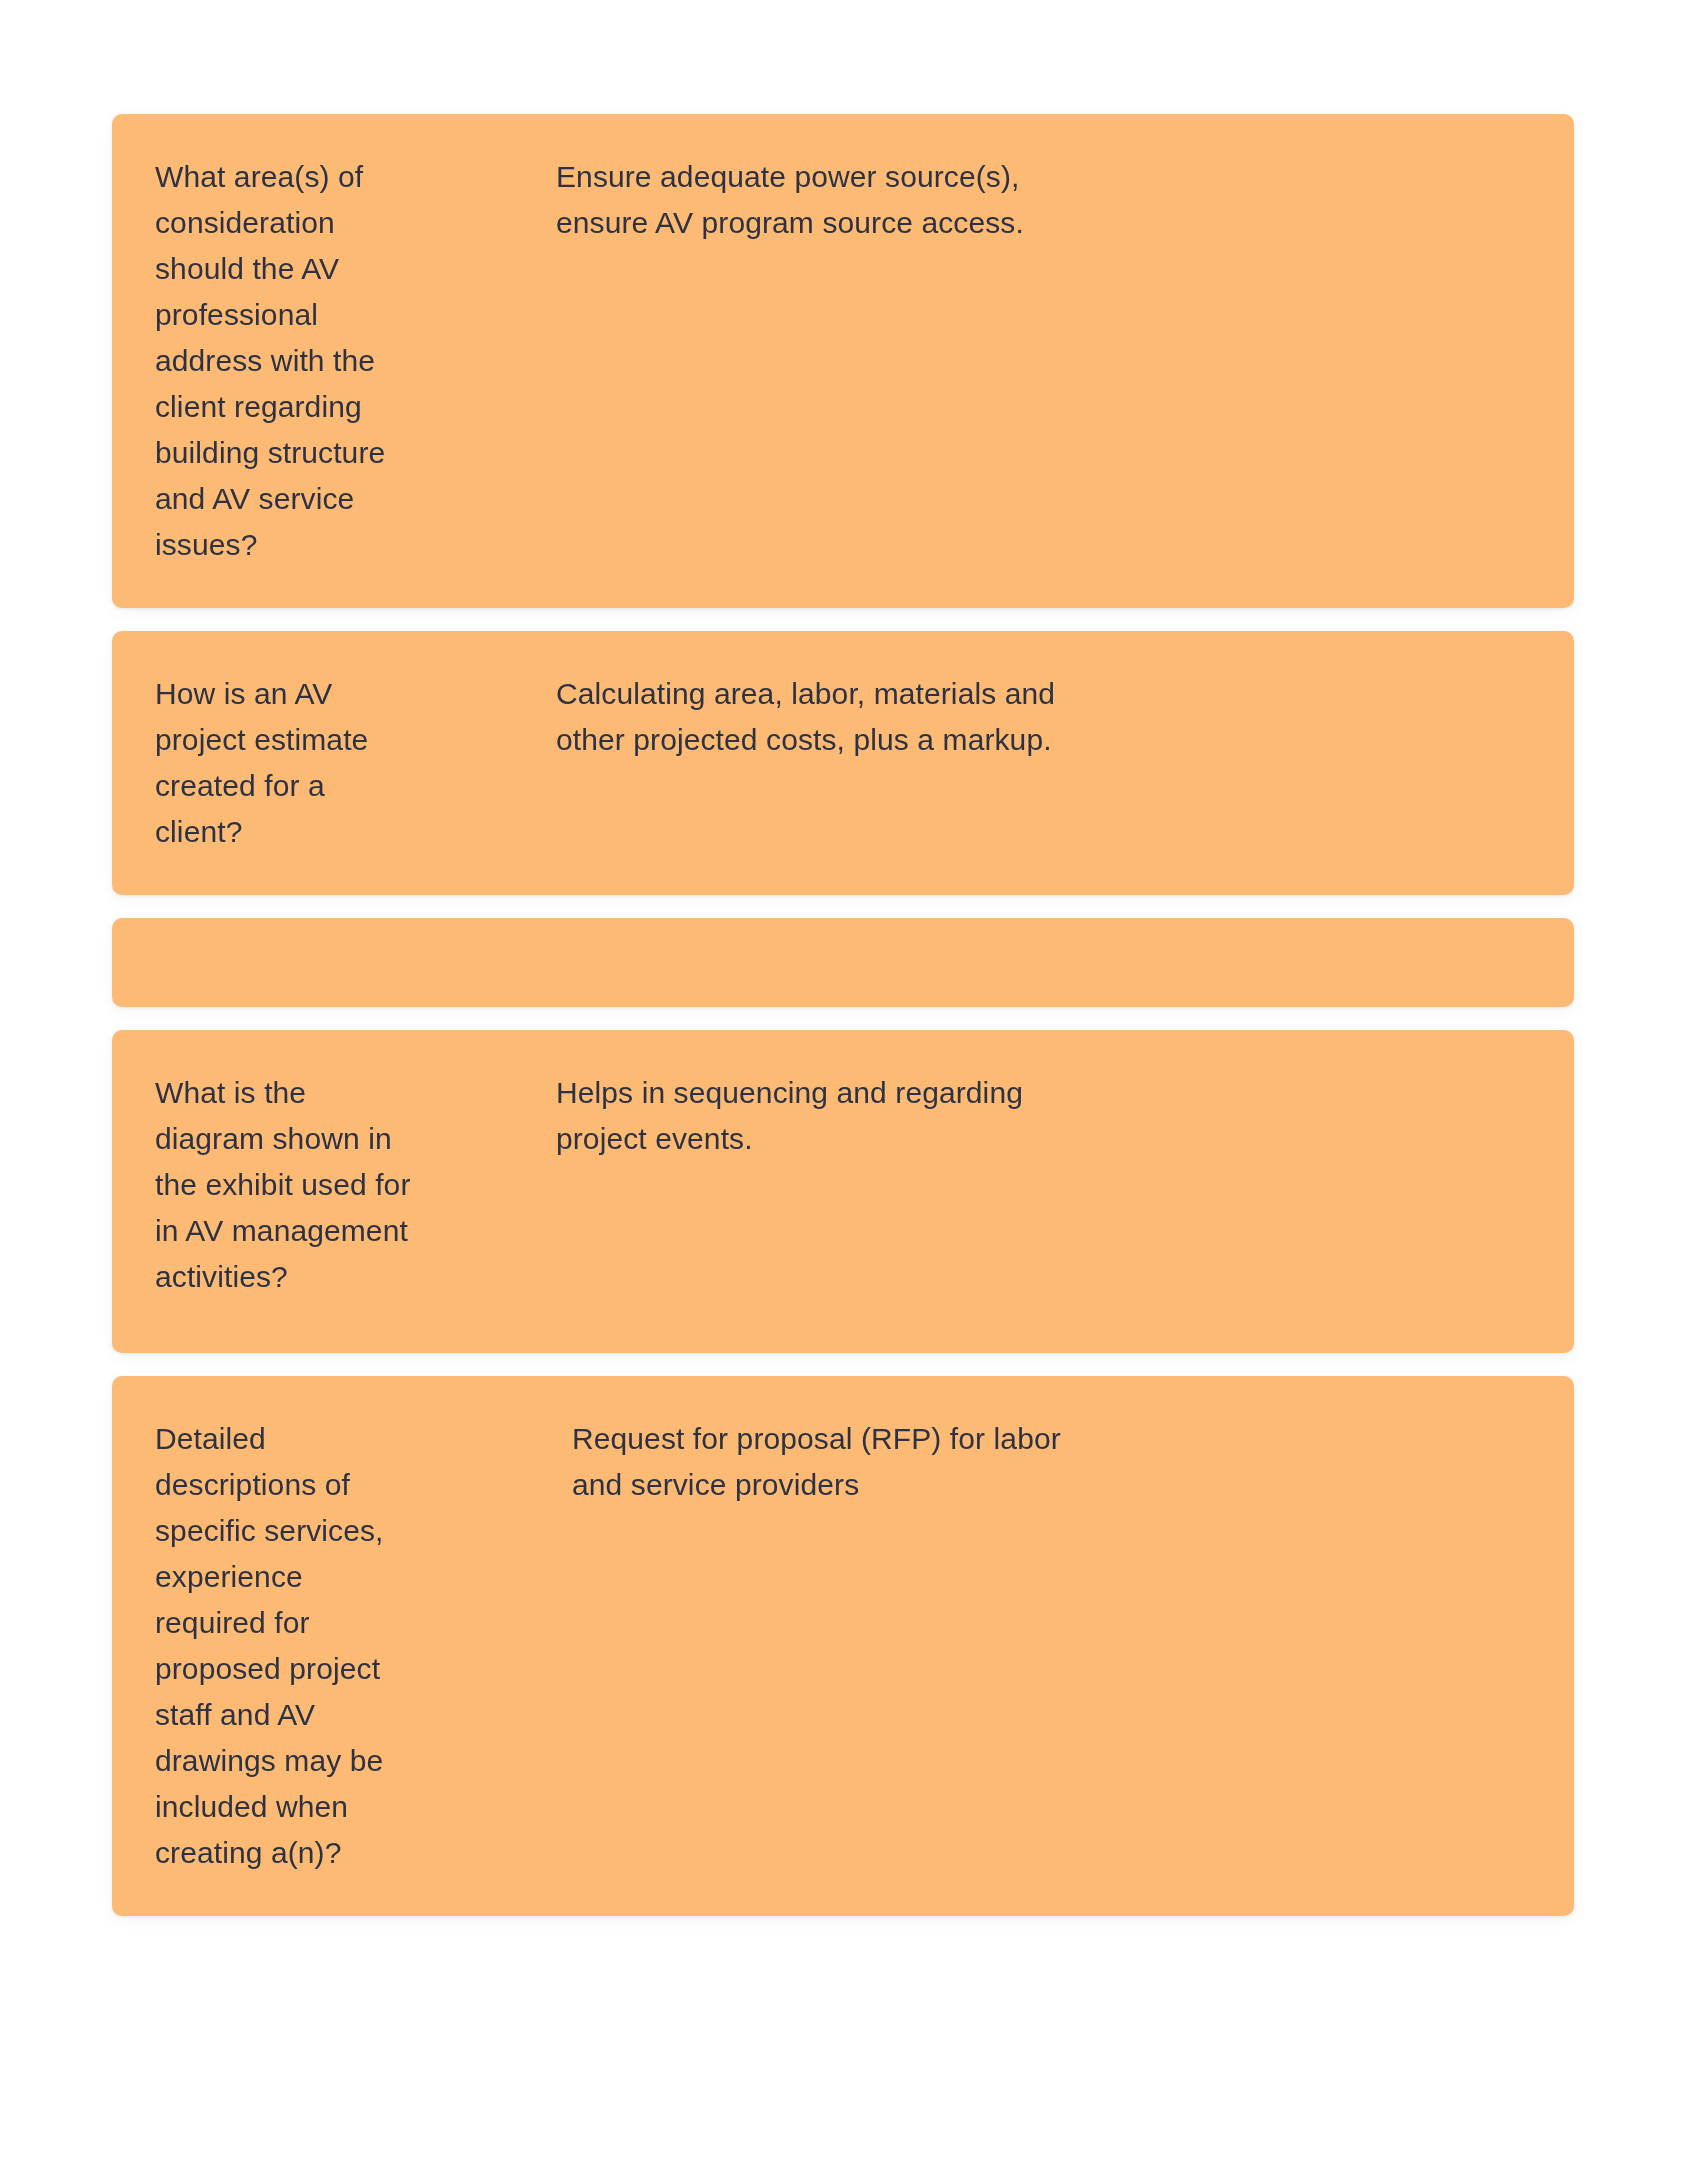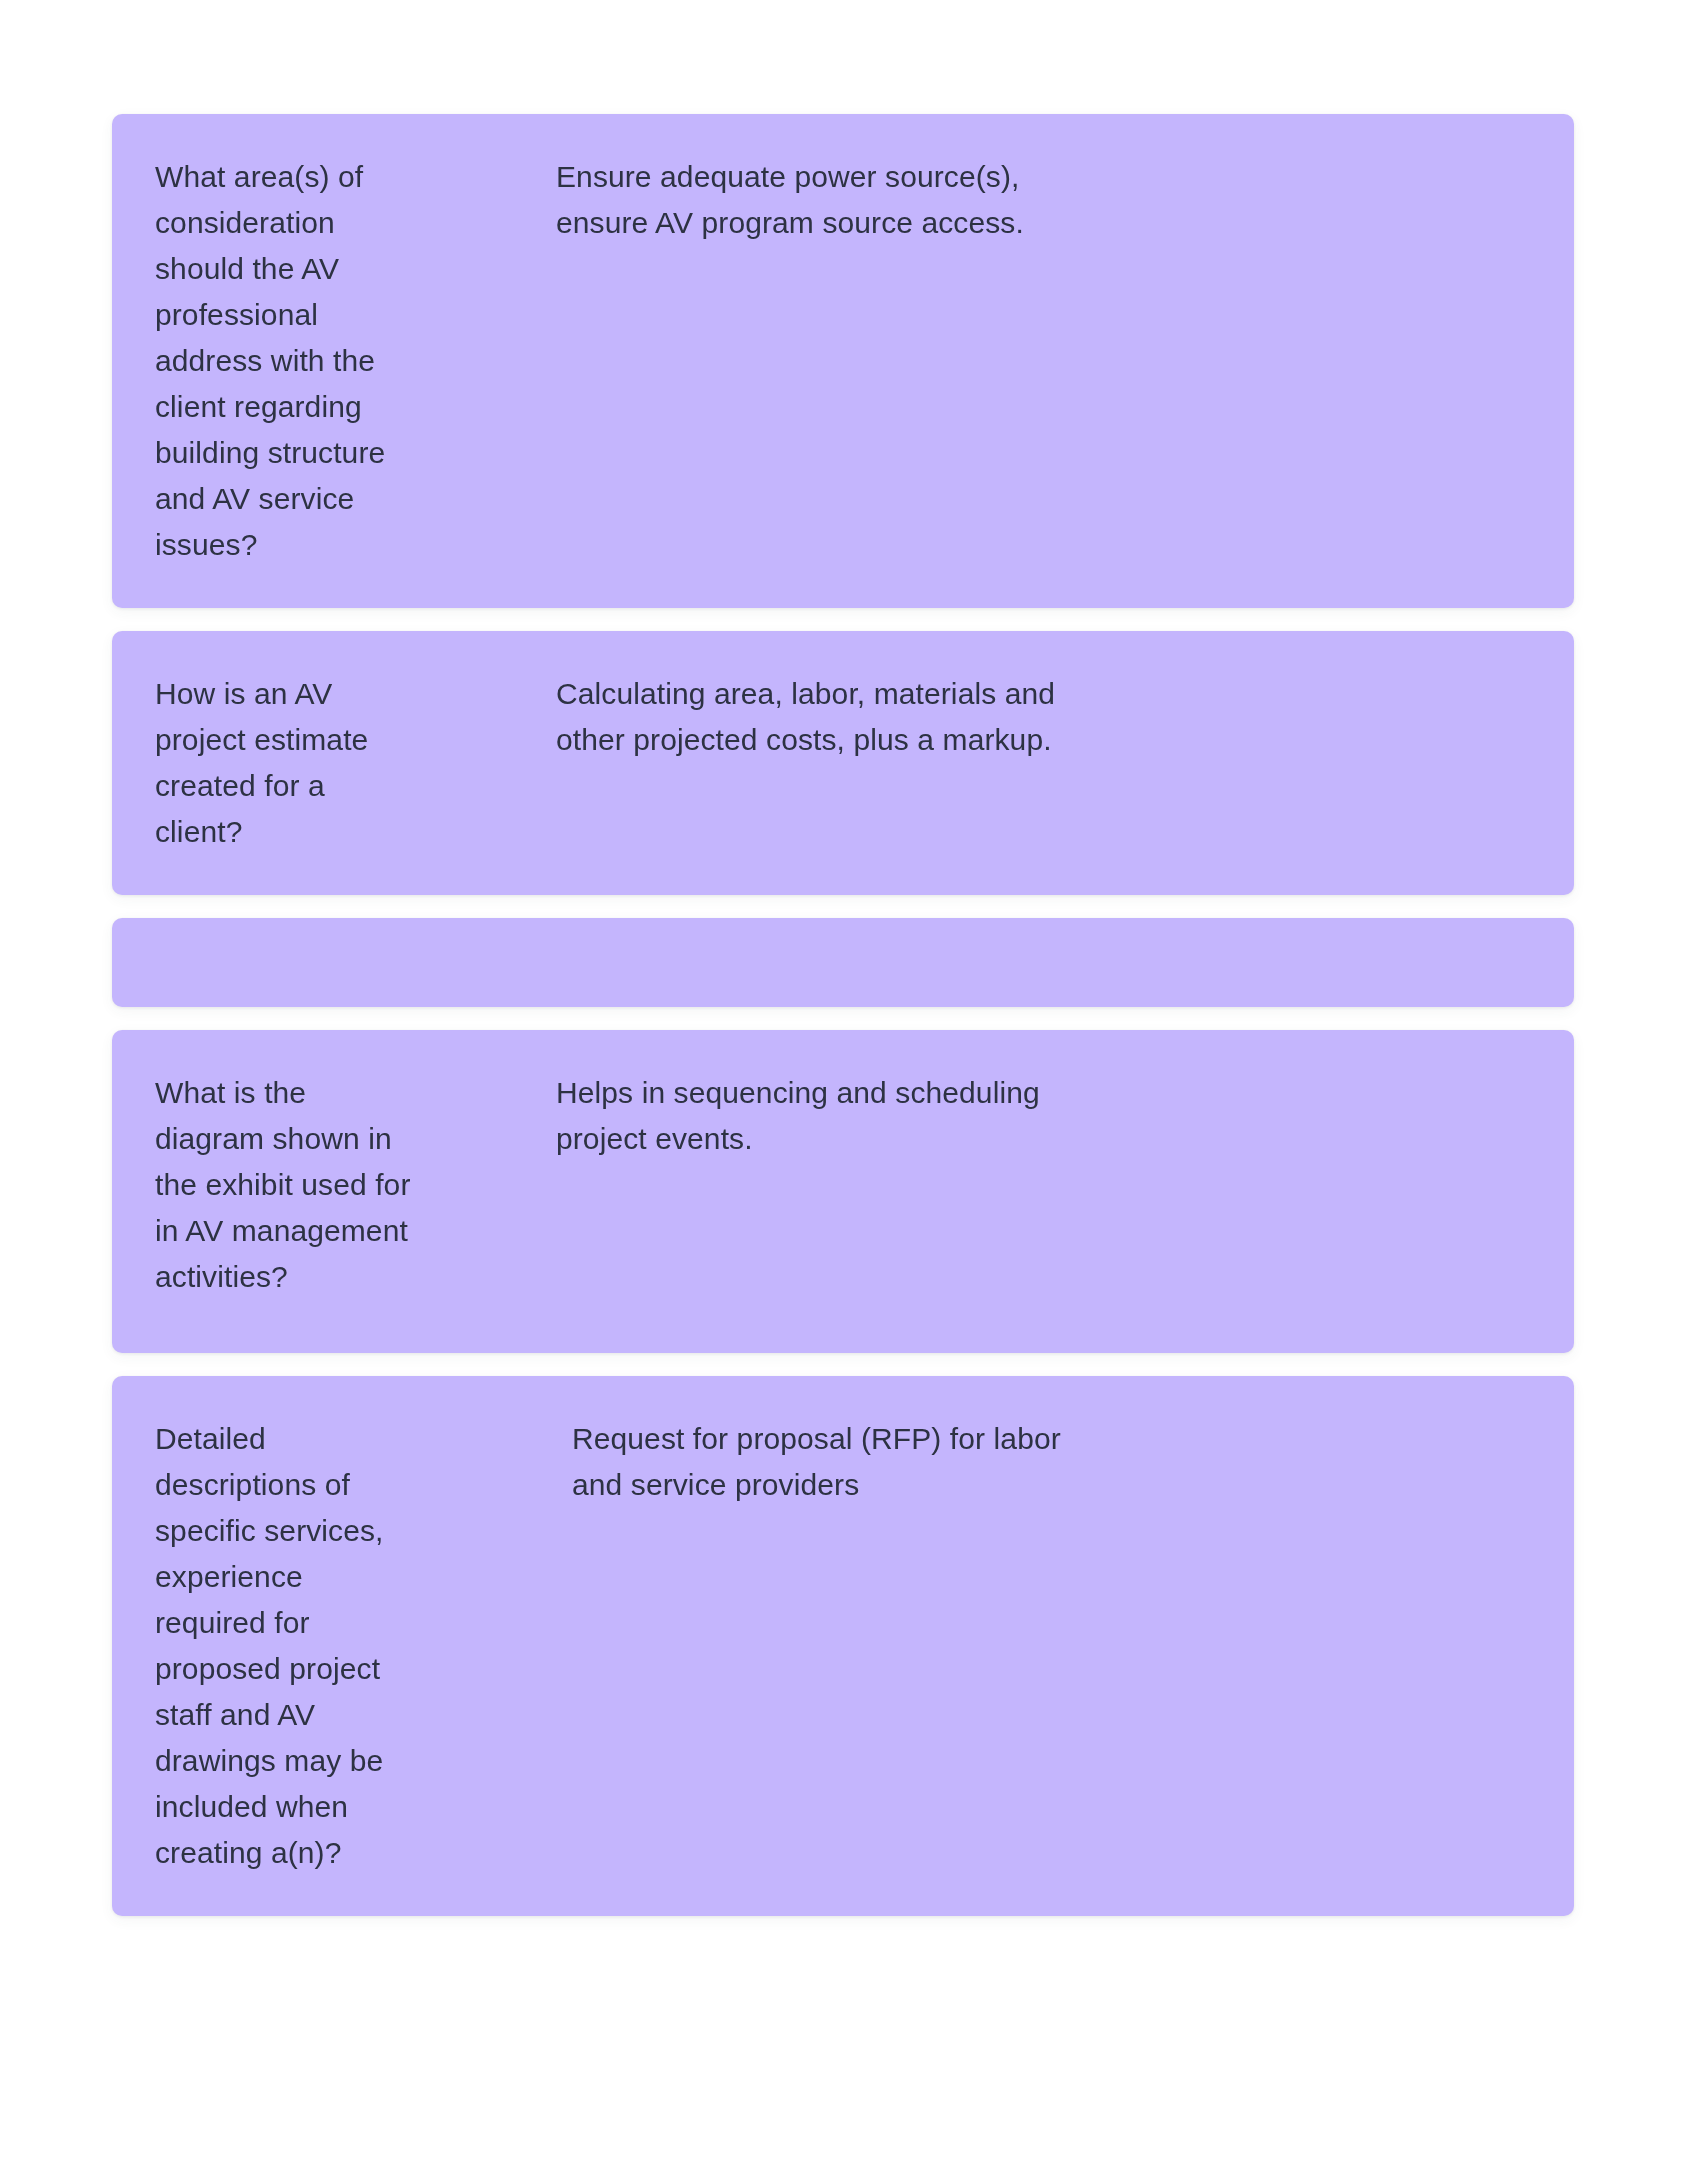--- a/index.html
+++ b/index.html
@@ -24,21 +24,21 @@
   }
 
   .card-list {
     display: flex;
     flex-direction: column;
     gap: 23px;
   }
 
   .card {
     position: relative;
-    background: #c4b5fd;
+    background: #fdba74;
     border-radius: 10px;
     box-shadow: 0 1px 3px rgba(60, 64, 80, 0.09),
                 0 4px 14px rgba(60, 64, 80, 0.055);
     box-sizing: border-box;
     padding: 40px 44px 40px 43px;
     display: flex;
     align-items: flex-start;
   }
 
   .card.is-empty {
@@ -114,21 +114,21 @@
       <div class="card-def">
         <div class="def-text"></div>
       </div>
     </div>
 
     <div class="card" data-h="4">
       <div class="card-term">
         <div class="term-text">What is the diagram shown in the exhibit used for in AV management activities?</div>
       </div>
       <div class="card-def">
-        <div class="def-text">Helps in sequencing and scheduling project events.</div>
+        <div class="def-text">Helps in sequencing and regarding project events.</div>
       </div>
     </div>
 
     <div class="card" data-h="5">
       <div class="card-term">
         <div class="term-text">Detailed descriptions of specific services, experience required for proposed project staff and AV drawings may be included when creating a(n)?</div>
       </div>
       <div class="card-def">
         <div class="def-text">Request for proposal (RFP) for labor and service providers</div>
       </div>

